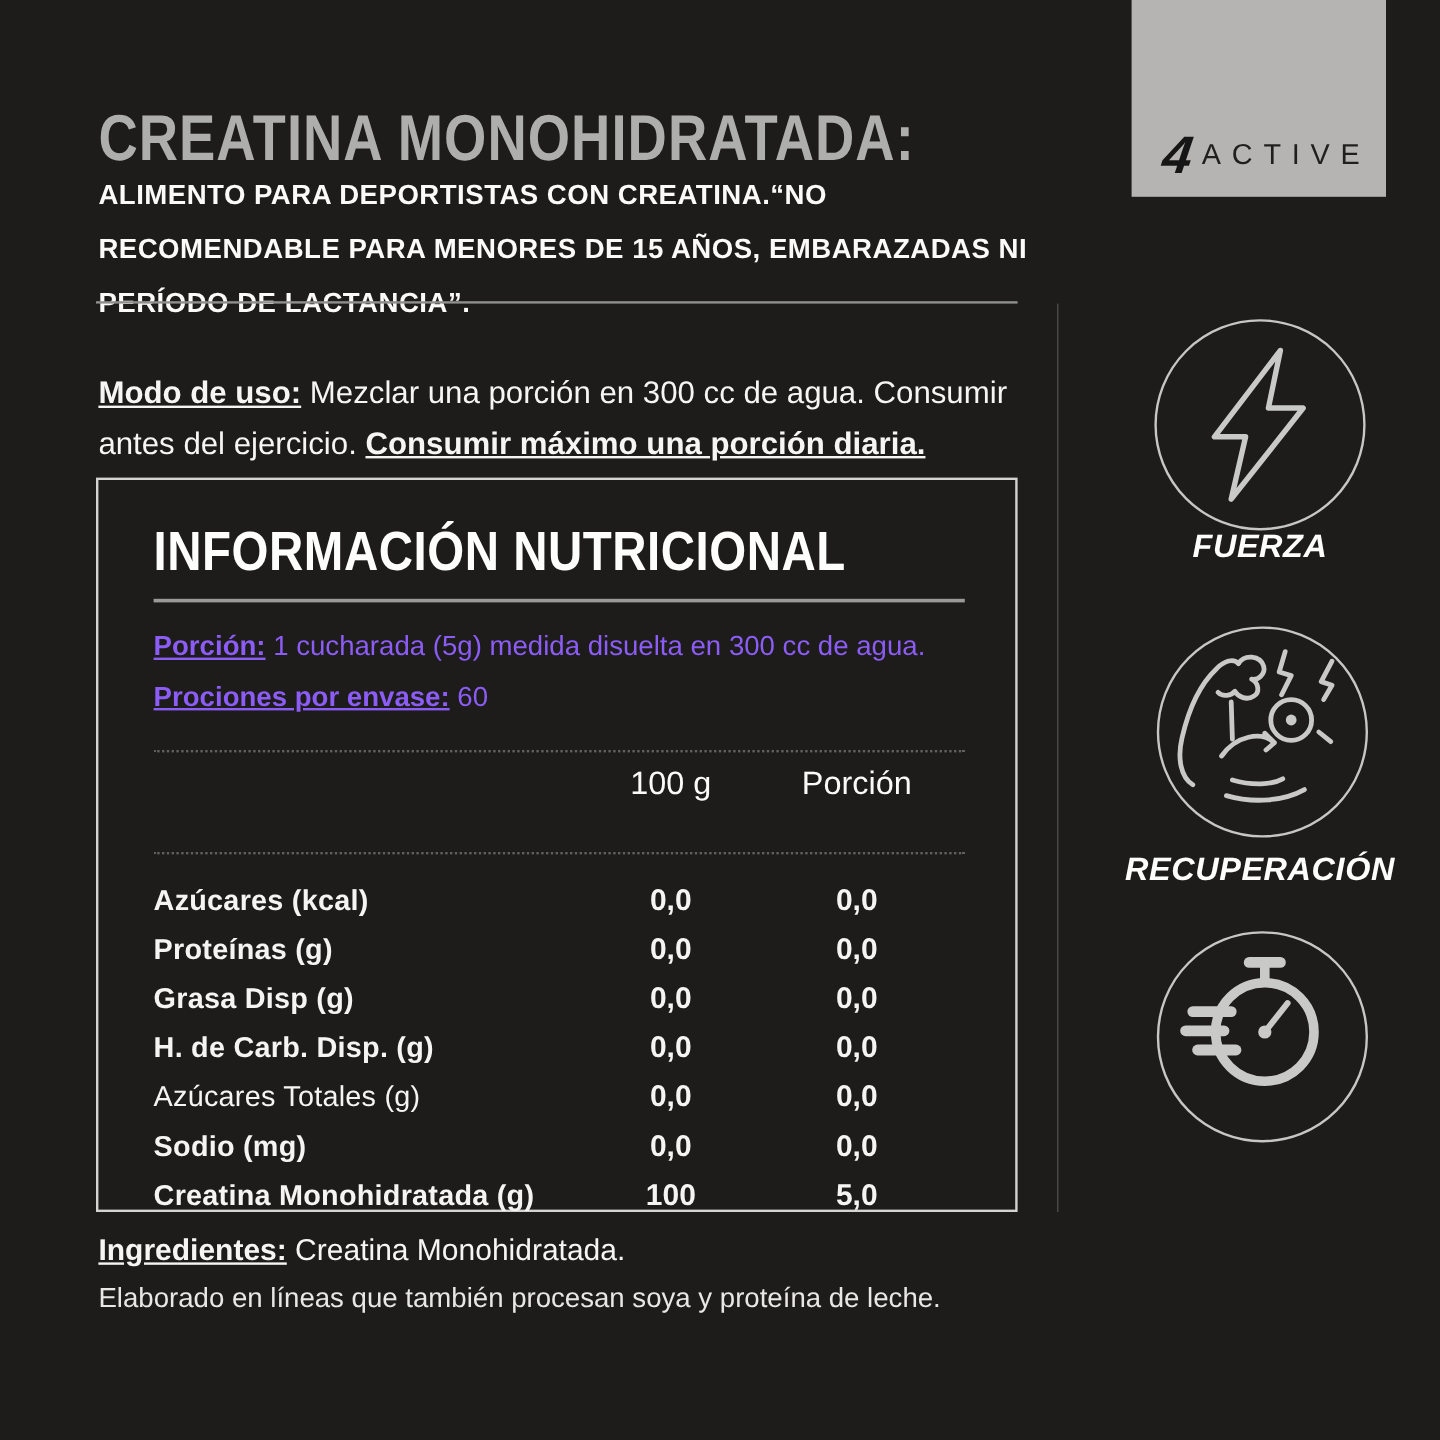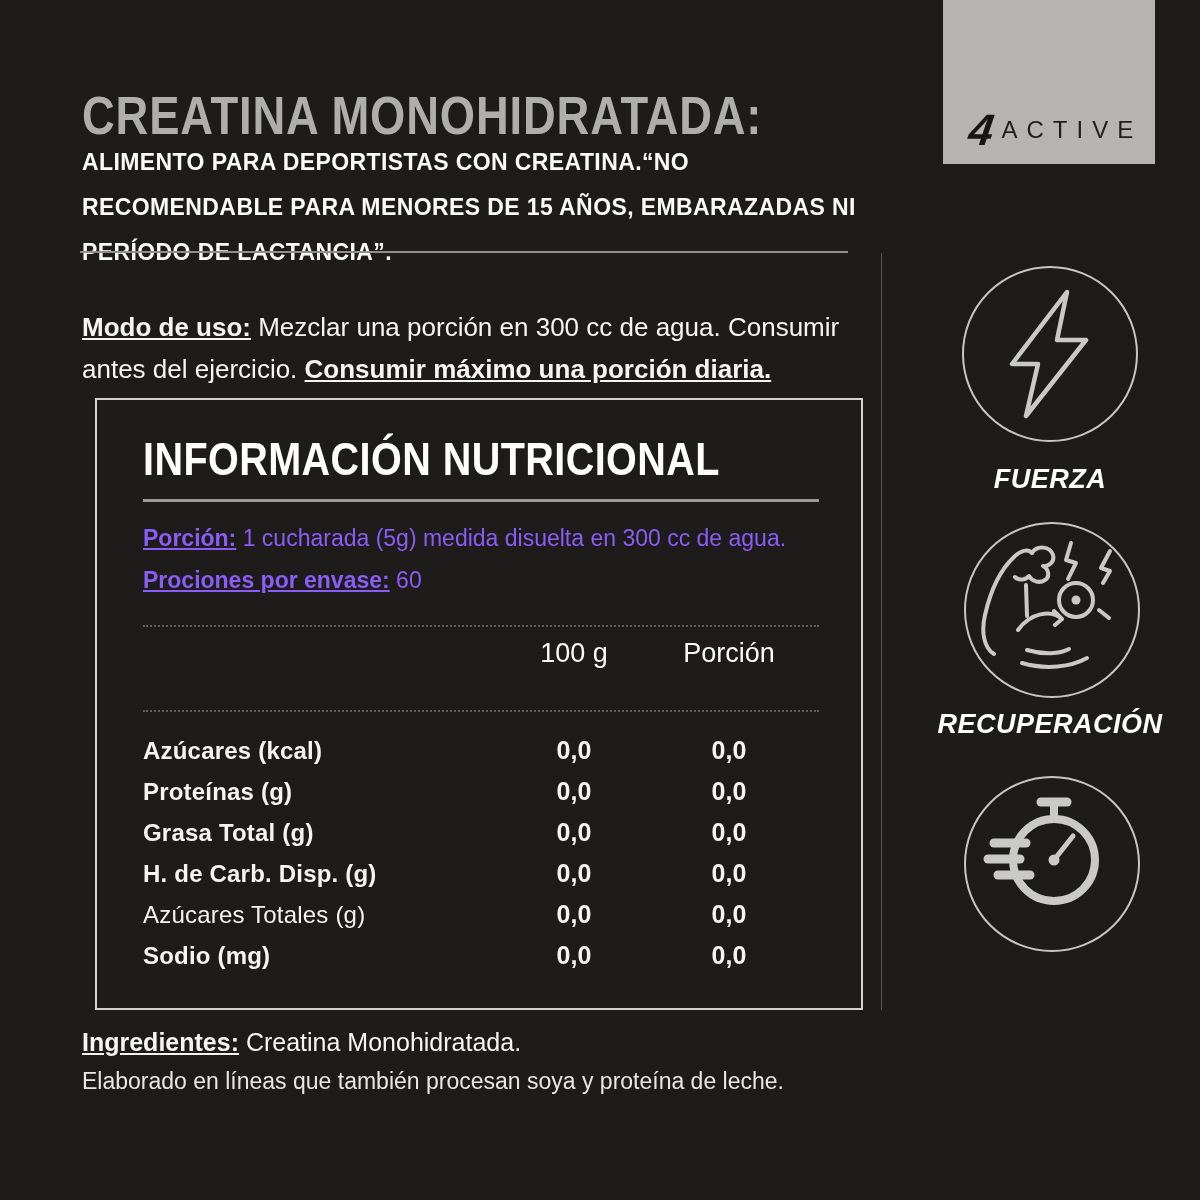--- a/index.html
+++ b/index.html
@@ -25,21 +25,21 @@
     background:#8f8f8d;
   }
   
   .usage {
     position:absolute; left:82px; top:280px; width:800px;
     font-size:26px; line-height:42px; color:#f6f5f3;
   }
   .bold { font-weight:bold;text-decoration:underline; }
   
   .nbox {
-    position:absolute; left:95px; top:398px; width:768px; height:612px;
+    position:absolute; left:80px; top:398px; width:768px; height:612px;
     border:2px solid #d3d3d1; box-sizing:border-box;
   }
   .nbox-inner { padding:34px 40px 0 46px; }
   .ntitle {
     font-size:46px; font-weight:bold; letter-spacing:0.5px;
     line-height:50px; white-space:nowrap; color:#fdfdfb;
     transform:scaleX(0.86); transform-origin:left top;
   }
   .nunderline { margin-top:15px; width:676px; height:3px; background:#9a9a98; }
   .nline { margin-top:23px; font-size:23px; color:#8b5cf6; }
@@ -77,21 +77,21 @@
   }
   .feature-circle svg { position:absolute; left:-2px; top:-2px; }
   .fc1 { left:962px; top:266px; }
   .fc2 { left:964px; top:522px; }
   .fc3 { left:964px; top:776px; }
   .feature-label {
     position:absolute; left:918px; width:264px; text-align:center;
     font-size:27px; font-weight:800; font-style:italic; letter-spacing:0.5px;
     color:#fdfdfb; white-space:nowrap;
   }
-  .fl1 { top:464px; } .fl2 { top:709px; } .fl3 { top:962px; }
+  .fl1 { top:440px; } .fl2 { top:709px; } .fl3 { top:962px; }
   .ic { stroke:#c9c9c7; fill:none; stroke-linecap:round; stroke-linejoin:round; }
 </style>
 </head>
 <body>
 
 <div class="page">
 
   <div class="h1">CREATINA MONOHIDRATADA:</div>
   <div class="subtitle">ALIMENTO PARA DEPORTISTAS CON CREATINA.“NO RECOMENDABLE PARA MENORES DE 15 AÑOS, EMBARAZADAS NI PERÍODO DE LACTANCIA”.</div>
   <div class="divider-h"></div>
@@ -116,38 +116,43 @@
             <span class="lbl">Azúcares (kcal)</span>
             <span class="cell">0,0</span>
             <span class="cell">0,0</span>
           </div>
           <div class="ngrid nrow">
             <span class="lbl">Proteínas (g)</span>
             <span class="cell">0,0</span>
             <span class="cell">0,0</span>
           </div>
           <div class="ngrid nrow">
-            <span class="lbl">Grasa Total (g)</span>
+            <span class="lbl">Grasa Disp (g)</span>
             <span class="cell">0,0</span>
             <span class="cell">0,0</span>
           </div>
           <div class="ngrid nrow">
             <span class="lbl">H. de Carb. Disp. (g)</span>
             <span class="cell">0,0</span>
             <span class="cell">0,0</span>
           </div>
           <div class="ngrid nrow reg">
             <span class="lbl">Azúcares Totales (g)</span>
             <span class="cell">0,0</span>
             <span class="cell">0,0</span>
           </div>
           <div class="ngrid nrow">
             <span class="lbl">Sodio (mg)</span>
             <span class="cell">0,0</span>
             <span class="cell">0,0</span>
+          </div>
+          <div class="ngrid nrow">
+            <span class="lbl">Creatina Monohidratada (g)</span>
+            <span class="cell">100</span>
+            <span class="cell">5,0</span>
           </div>
         </div>
     </div>
   </div>
 
   <div class="ingredients"><span class="bold">Ingredientes:</span><span> Creatina Monohidratada.</span></div>
   <div class="elaborado">Elaborado en líneas que también procesan soya y proteína de leche.</div>
 
   <div class="divider-v"></div>
 

